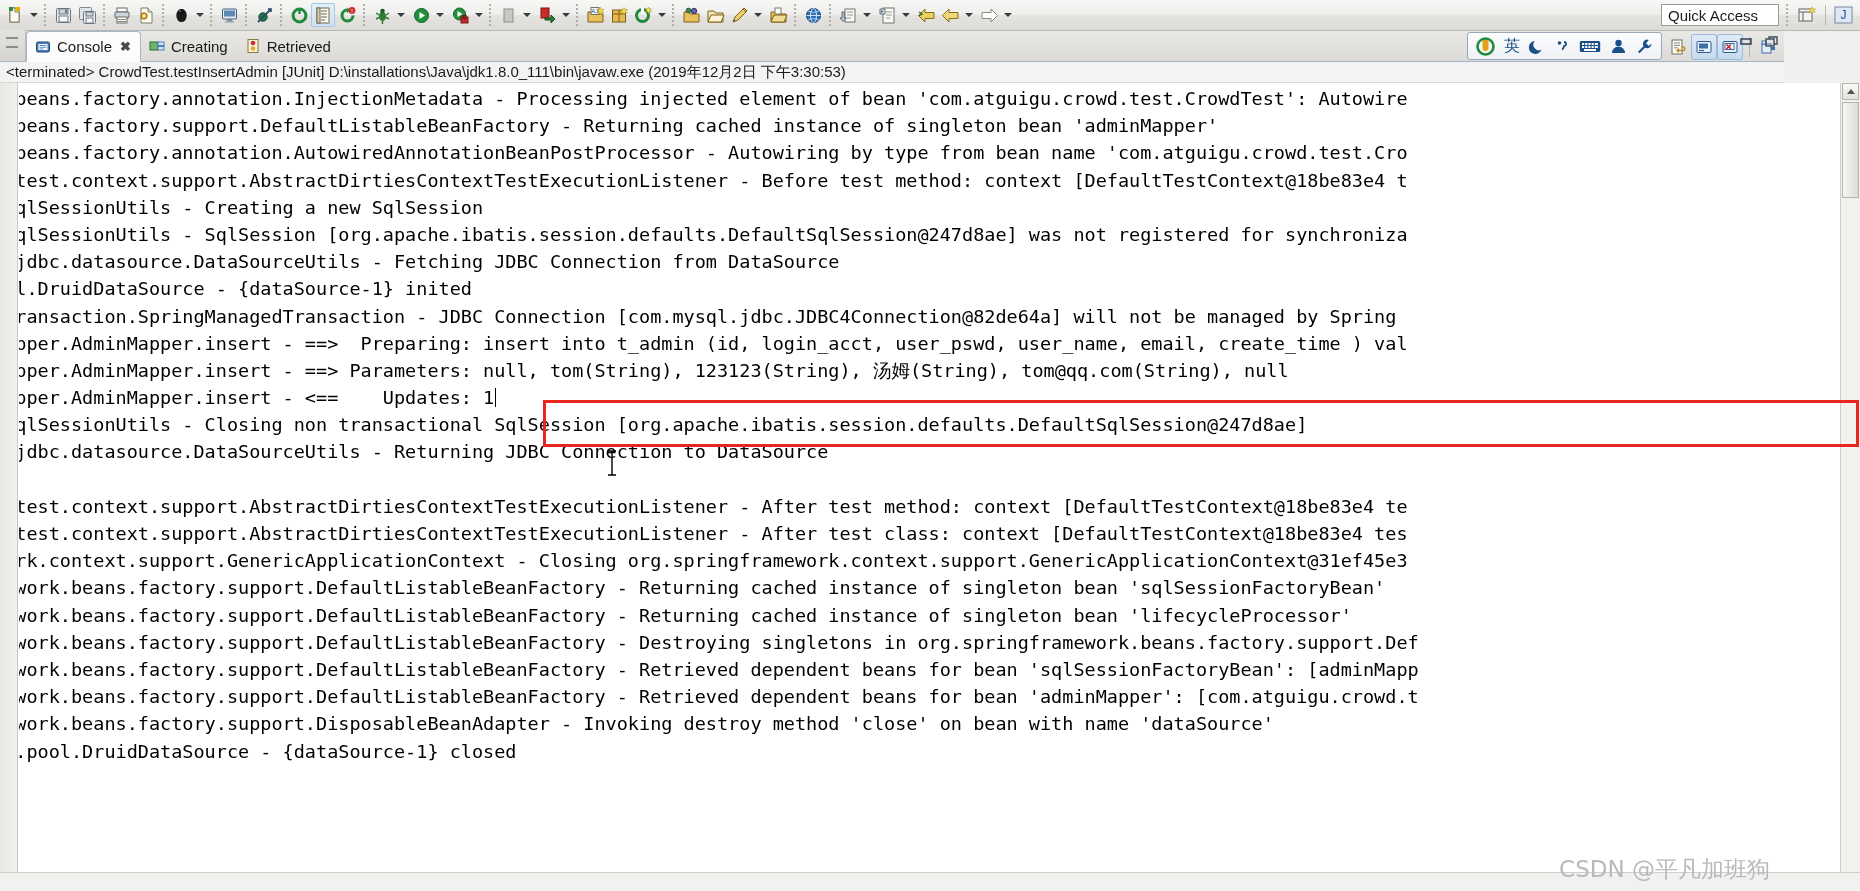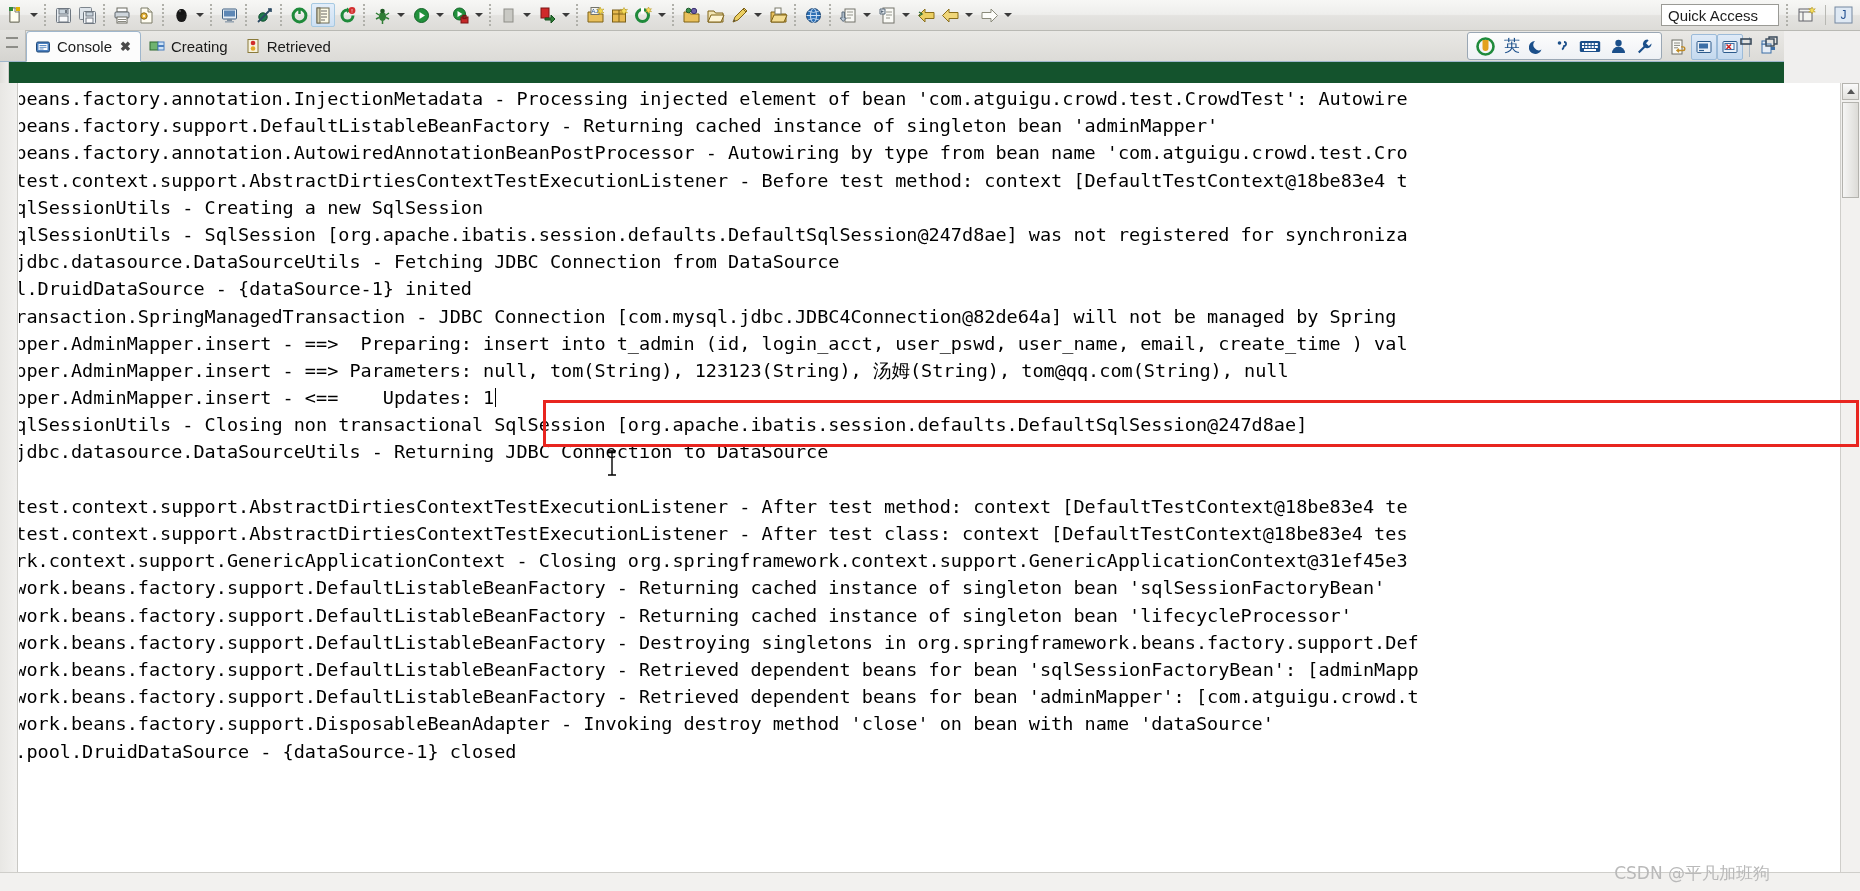--- a/index.html
+++ b/index.html
@@ -43,21 +43,21 @@
     display:flex; align-items:center; padding:0 6px; font-size:15px; color:#1c1c1c;
     font-family:"Liberation Sans", sans-serif;
   }
   .qa-sep{ border-left:2px dotted #b0b0aa; height:22px; margin:0 7px; }
   .qa-btn{ width:24px;height:24px; display:flex;align-items:center;justify-content:center;}
   .qa-div{ width:1px;height:20px;background:#b8b8b3;margin:0 6px;}
 
   
   .view{
     position:absolute; left:0; top:31px; width:1784px; height:860px;
-    background:#14532d;
+    background:#0f172a;
   }
   .tabbar{
     position:relative; height:31px;
     background:linear-gradient(to bottom,#e9e8e5,#dcdbd7);
     border-bottom:1px solid #9fb6cc;
     display:flex; align-items:flex-end;
   }
   .leftstub{
     width:26px; height:31px;
     background:linear-gradient(to bottom,#e4e3e0,#d5d4d0);
@@ -160,21 +160,21 @@
     position:absolute; left:1px; top:19px; width:17px; height:96px;
     background:linear-gradient(to right,#f6f6f5,#dcdbd7);
     border:1px solid #b4b3ae;
   }
   
   .hbar{
     position:absolute; left:0; bottom:0; width:1860px; height:19px;
     background:#f2f1ef; border-top:1px solid #cfceca;
   }
   .watermark{
-    position:absolute; right:14px; bottom:6px; font-size:17px; color:#b9b9b9;
+    position:absolute; right:14px; bottom:6px; font-size:23px; color:#b9b9b9;
     font-family:"DejaVu Sans", sans-serif; z-index:50;
   }
   .leftedge{
     position:absolute; left:0; top:31px; width:9px; height:860px;
     background:linear-gradient(to right,#e0dfdb,#efeeec);
     border-right:1px solid #cdccc8;
   }
   svg{ display:block; }
 </style>
 </head>
@@ -691,20 +691,21 @@
         </div>
         <div>
           <svg width="16" height="14" viewBox="0 0 16 14">
               <rect x="2" y="4" width="8" height="7" fill="none" stroke="#3a4a5a" stroke-width="1.4"></rect>
               <path d="M5 4 V2 h8 v7 h-3" fill="none" stroke="#3a4a5a" stroke-width="1.4"></path>
             </svg>
         </div>
       </div>
     </div>
 
+    <div class="procline">&lt;terminated&gt; CrowdTest.testInsertAdmin [JUnit] D:\installations\Java\jdk1.8.0_111\bin\javaw.exe (2019年12月2日 下午3:30:53)</div>
 
     <div class="conwrap">
       <div class="gutter"></div>
       <div class="conscroll">
         <pre class="conpre" id="console-lines"><span class="ln">k.beans.factory.annotation.InjectionMetadata - Processing injected element of bean 'com.atguigu.crowd.test.CrowdTest': Autowire</span><span class="ln">k.beans.factory.support.DefaultListableBeanFactory - Returning cached instance of singleton bean 'adminMapper'</span><span class="ln">k.beans.factory.annotation.AutowiredAnnotationBeanPostProcessor - Autowiring by type from bean name 'com.atguigu.crowd.test.Cro</span><span class="ln">k.test.context.support.AbstractDirtiesContextTestExecutionListener - Before test method: context [DefaultTestContext@18be83e4 t</span><span class="ln">.SqlSessionUtils - Creating a new SqlSession</span><span class="ln">.SqlSessionUtils - SqlSession [org.apache.ibatis.session.defaults.DefaultSqlSession@247d8ae] was not registered for synchroniza</span><span class="ln">k.jdbc.datasource.DataSourceUtils - Fetching JDBC Connection from DataSource</span><span class="ln">ool.DruidDataSource - {dataSource-1} inited</span><span class="ln">.transaction.SpringManagedTransaction - JDBC Connection [com.mysql.jdbc.JDBC4Connection@82de64a] will not be managed by Spring</span><span class="ln">mapper.AdminMapper.insert - ==&gt;  Preparing: insert into t_admin (id, login_acct, user_pswd, user_name, email, create_time ) val</span><span class="ln">mapper.AdminMapper.insert - ==&gt; Parameters: null, tom(String), 123123(String), 汤姆(String), tom@qq.com(String), null</span><span class="ln">mapper.AdminMapper.insert - &lt;==    Updates: 1<span class="caret"></span></span><span class="ln">.SqlSessionUtils - Closing non transactional SqlSession [org.apache.ibatis.session.defaults.DefaultSqlSession@247d8ae]</span><span class="ln">k.jdbc.datasource.DataSourceUtils - Returning JDBC Connection to DataSource</span><span class="ln">&nbsp;</span><span class="ln">k.test.context.support.AbstractDirtiesContextTestExecutionListener - After test method: context [DefaultTestContext@18be83e4 te</span><span class="ln">k.test.context.support.AbstractDirtiesContextTestExecutionListener - After test class: context [DefaultTestContext@18be83e4 tes</span><span class="ln">work.context.support.GenericApplicationContext - Closing org.springframework.context.support.GenericApplicationContext@31ef45e3</span><span class="ln">hework.beans.factory.support.DefaultListableBeanFactory - Returning cached instance of singleton bean 'sqlSessionFactoryBean'</span><span class="ln">hework.beans.factory.support.DefaultListableBeanFactory - Returning cached instance of singleton bean 'lifecycleProcessor'</span><span class="ln">hework.beans.factory.support.DefaultListableBeanFactory - Destroying singletons in org.springframework.beans.factory.support.Def</span><span class="ln">hework.beans.factory.support.DefaultListableBeanFactory - Retrieved dependent beans for bean 'sqlSessionFactoryBean': [adminMapp</span><span class="ln">hework.beans.factory.support.DefaultListableBeanFactory - Retrieved dependent beans for bean 'adminMapper': [com.atguigu.crowd.t</span><span class="ln">hework.beans.factory.support.DisposableBeanAdapter - Invoking destroy method 'close' on bean with name 'dataSource'</span><span class="ln">id.pool.DruidDataSource - {dataSource-1} closed</span></pre>
       </div>
 
       <div class="redbox"></div>
 
       <span class="mousecursor">

